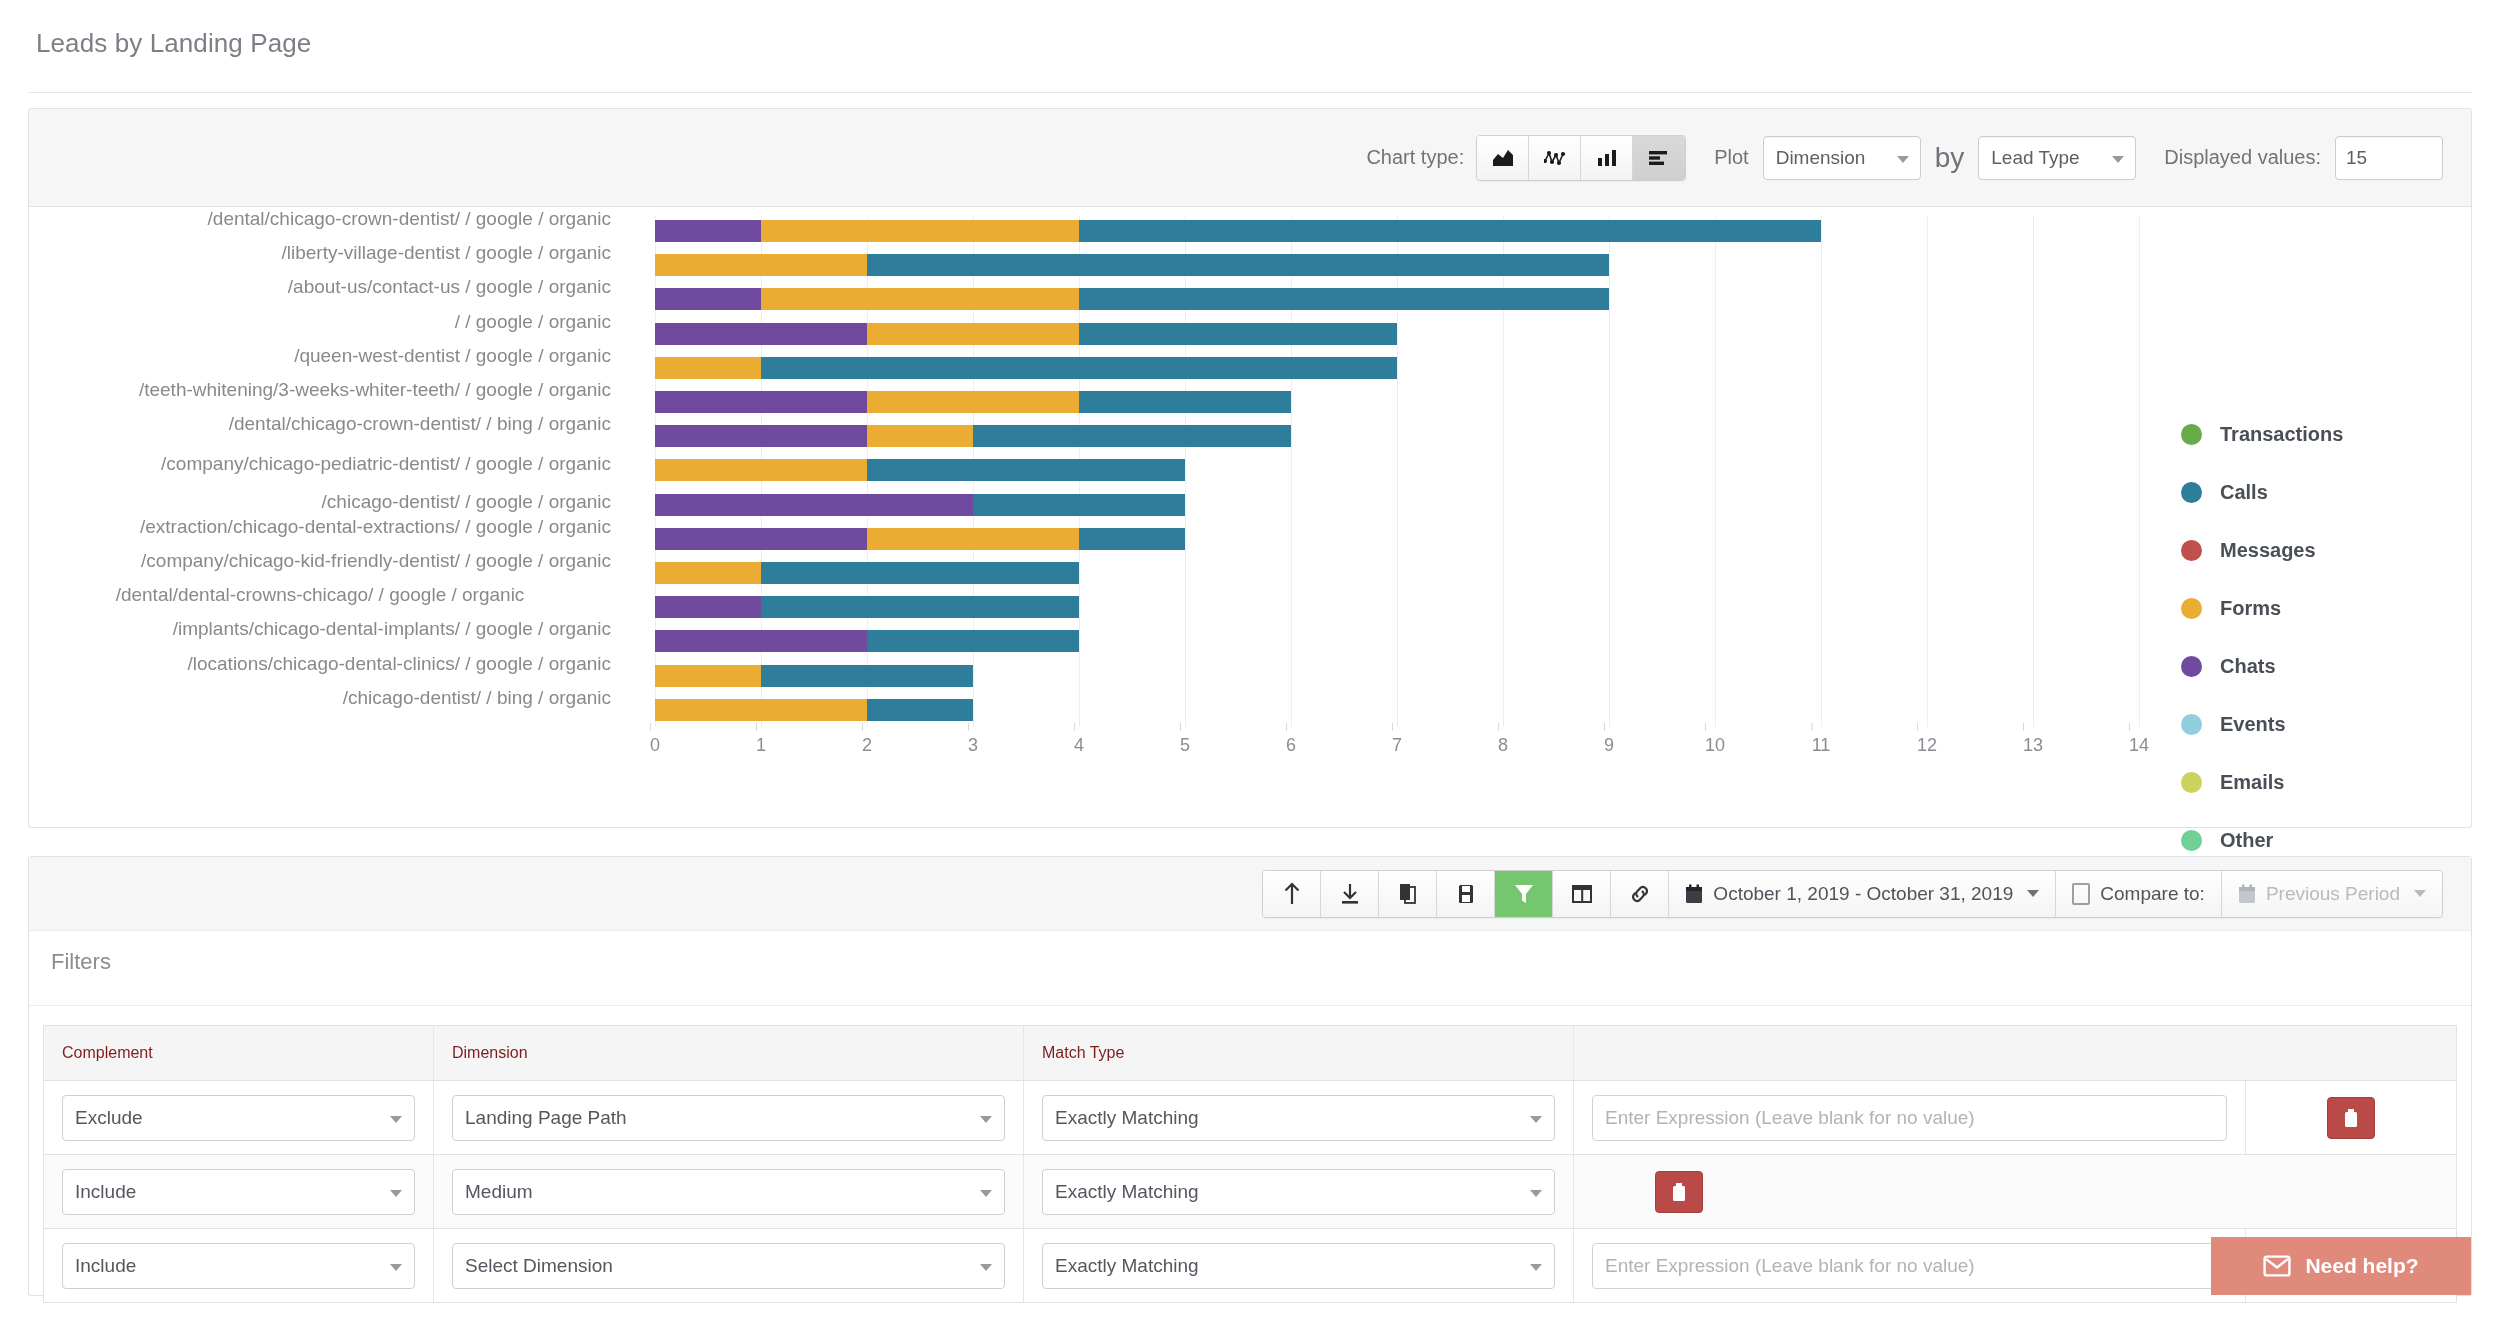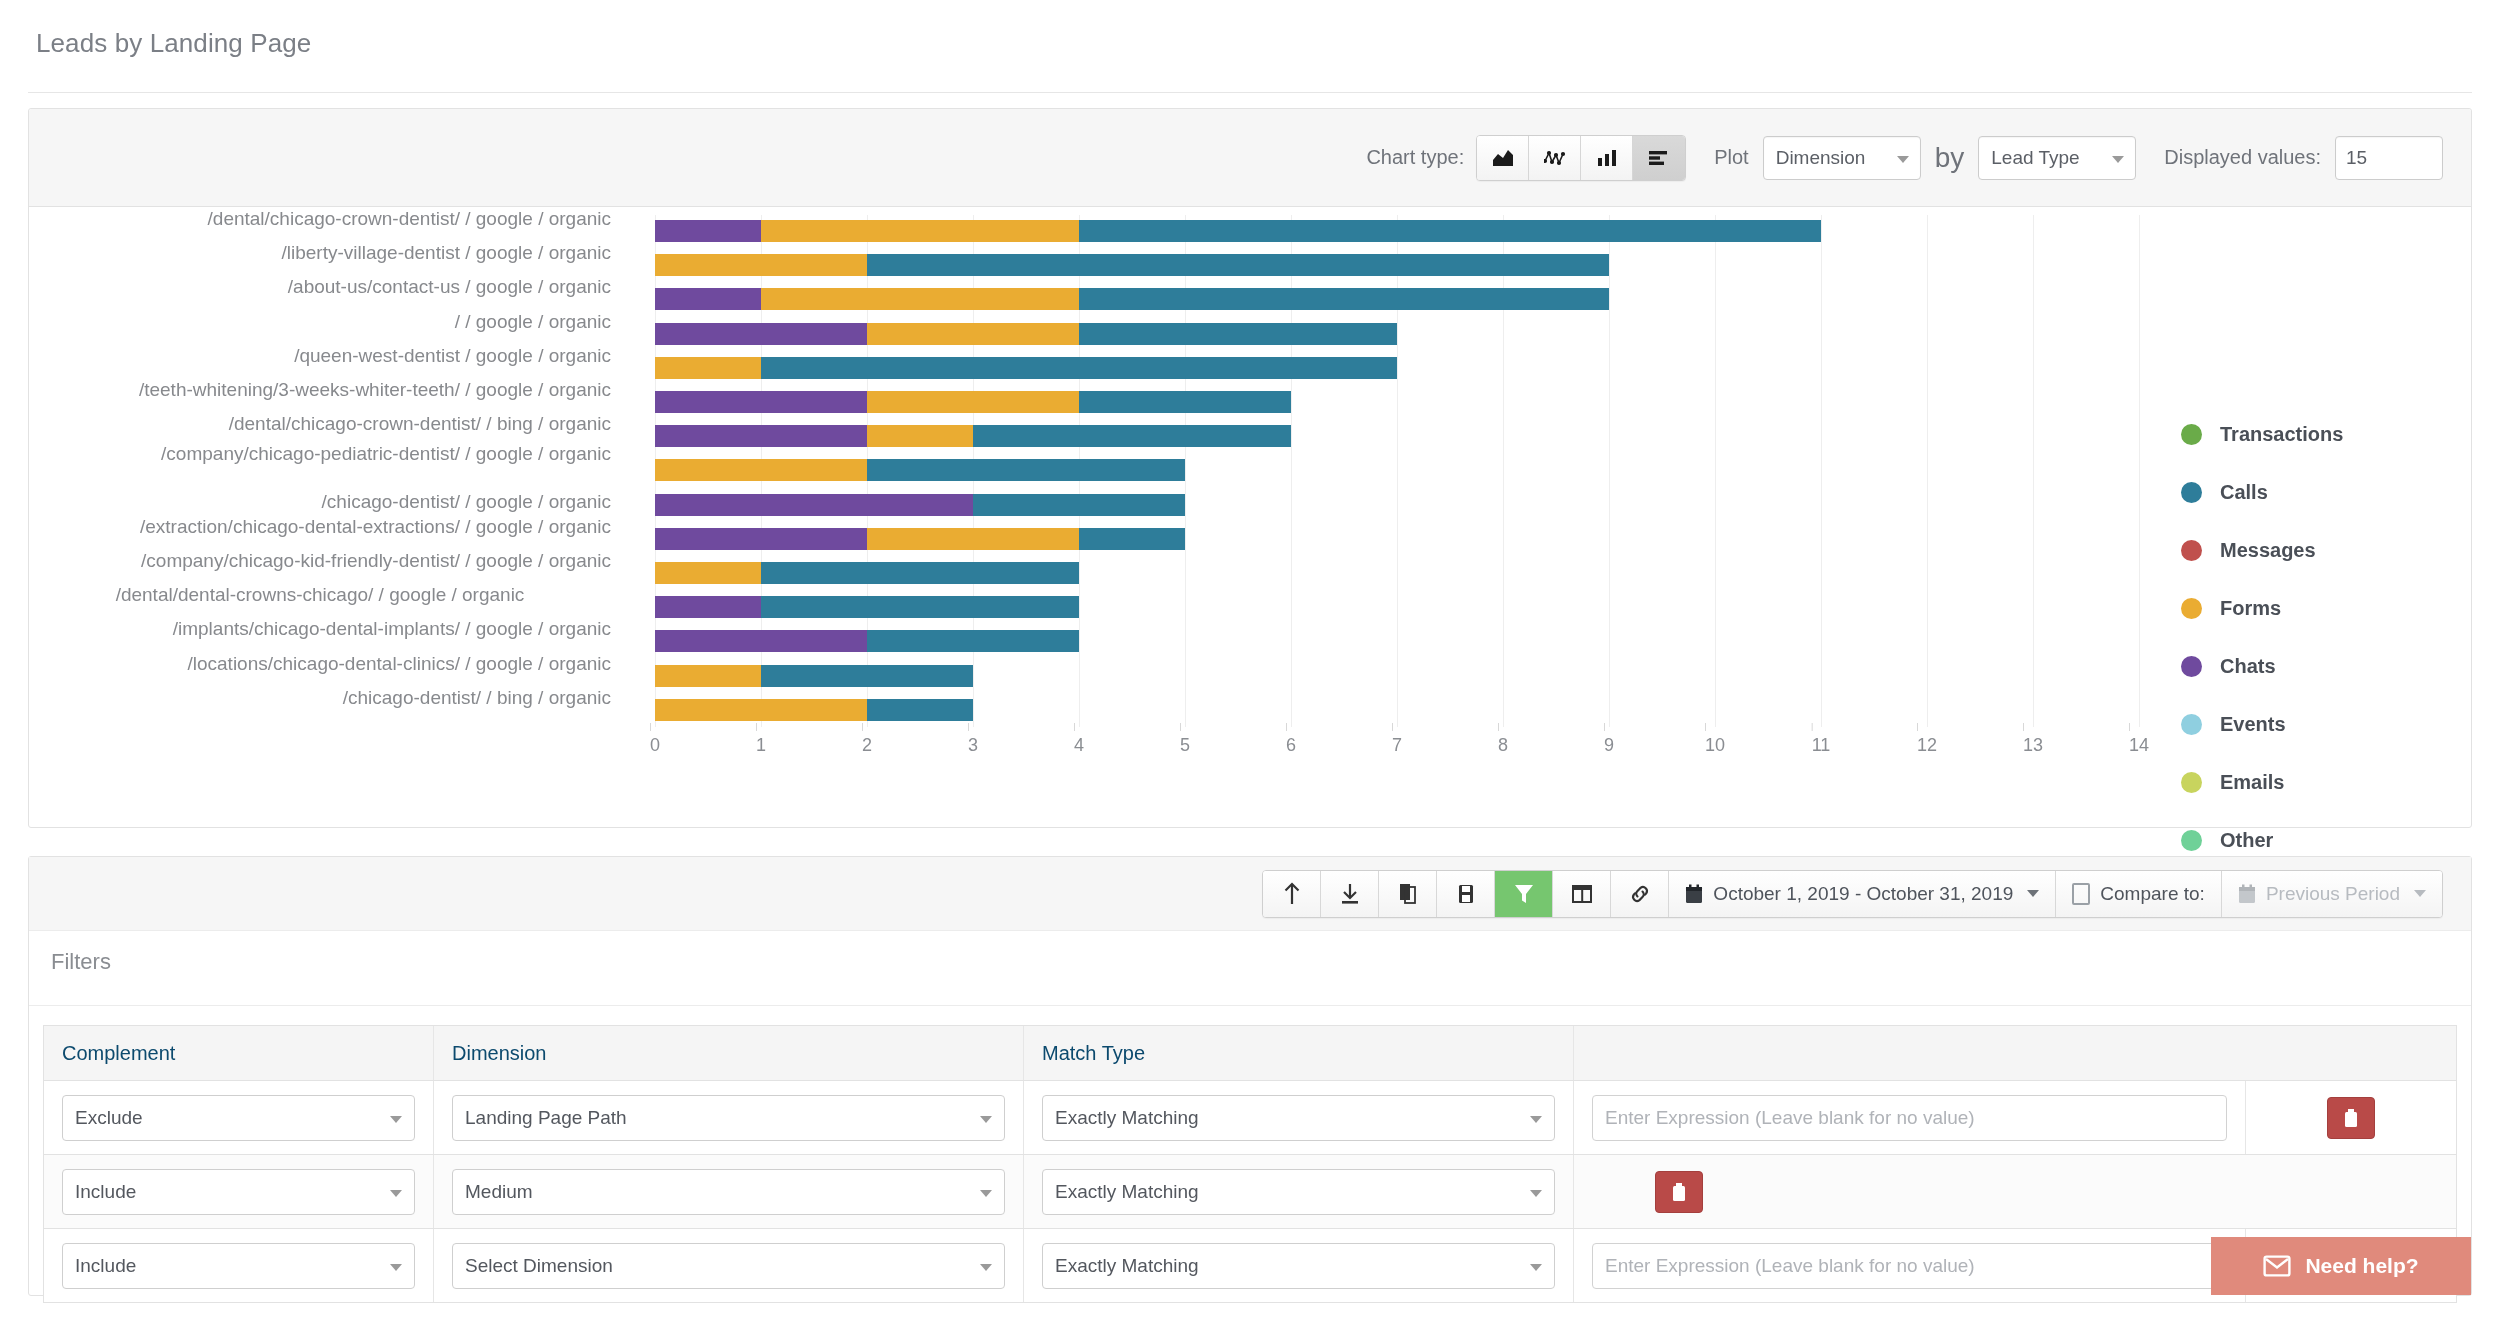--- a/index.html
+++ b/index.html
@@ -196,21 +196,21 @@
   }
   .filters-rule {
     position:absolute; left: 0; top: 148px; width:100%; height:1px; background:#ececec;
   }
 
   .ftable { position:absolute; left: 14px; top: 168px; right: 14px; }
   .fhead {
     display:flex; height: 56px; align-items:center;
     background:#f5f5f5; border:1px solid #e2e2e2;
   }
-  .fhead .fcell { font-size: 20px; color:#0c4a6e; font-weight:400; }
+  .fhead .fcell { font-size: 16px; color:#7f1d1d; font-weight:400; }
   .fcell { padding: 0 18px; display:flex; align-items:center; }
   .c1 { width: 390px; flex:0 0 390px; border-right:1px solid #e6e6e6; height:100%; }
   .c2 { width: 590px; flex:0 0 590px; border-right:1px solid #e6e6e6; height:100%; }
   .c3 { width: 550px; flex:0 0 550px; border-right:1px solid #e6e6e6; height:100%; }
   .c4 { flex:1 1 auto; border-right:1px solid #e6e6e6; height:100%; }
   .c5 { width: 210px; flex:0 0 210px; height:100%; justify-content:center; }
   .frow {
     display:flex; height: 74px; align-items:center;
     border:1px solid #e2e2e2; border-top:none;
     background:#fff;
@@ -326,21 +326,21 @@
 
     <div class="plot-wrap">
       <div class="ylabels" id="ylabels">
           <div class="ylab" style="top: 1px;">/dental/chicago-crown-dentist/ / google / organic</div>
           <div class="ylab" style="top: 35.2px;">/liberty-village-dentist / google / organic</div>
           <div class="ylab" style="top: 69.4px;">/about-us/contact-us / google / organic</div>
           <div class="ylab" style="top: 103.6px;">/ / google / organic</div>
           <div class="ylab" style="top: 137.8px;">/queen-west-dentist / google / organic</div>
           <div class="ylab" style="top: 172px;">/teeth-whitening/3-weeks-whiter-teeth/ / google / organic</div>
           <div class="ylab" style="top: 206.2px;">/dental/chicago-crown-dentist/ / bing / organic</div>
-          <div class="ylab" style="top: 236px;">/company/chicago-pediatric-dentist/ / google / organic</div>
+          <div class="ylab" style="top: 246px;">/company/chicago-pediatric-dentist/ / google / organic</div>
           <div class="ylab" style="top: 284px;">/chicago-dentist/ / google / organic</div>
           <div class="ylab" style="top: 308.8px;">/extraction/chicago-dental-extractions/ / google / organic</div>
           <div class="ylab" style="top: 343px;">/company/chicago-kid-friendly-dentist/ / google / organic</div>
           <div class="ylab" style="top: 377.2px; text-align: center;">/dental/dental-crowns-chicago/ / google / organic</div>
           <div class="ylab" style="top: 411.4px;">/implants/chicago-dental-implants/ / google / organic</div>
           <div class="ylab" style="top: 445.6px;">/locations/chicago-dental-clinics/ / google / organic</div>
           <div class="ylab" style="top: 479.8px;">/chicago-dentist/ / bing / organic</div>
         </div>
       <div class="grid" id="grid">
           <div class="gline" style="left: 28px;"></div>

